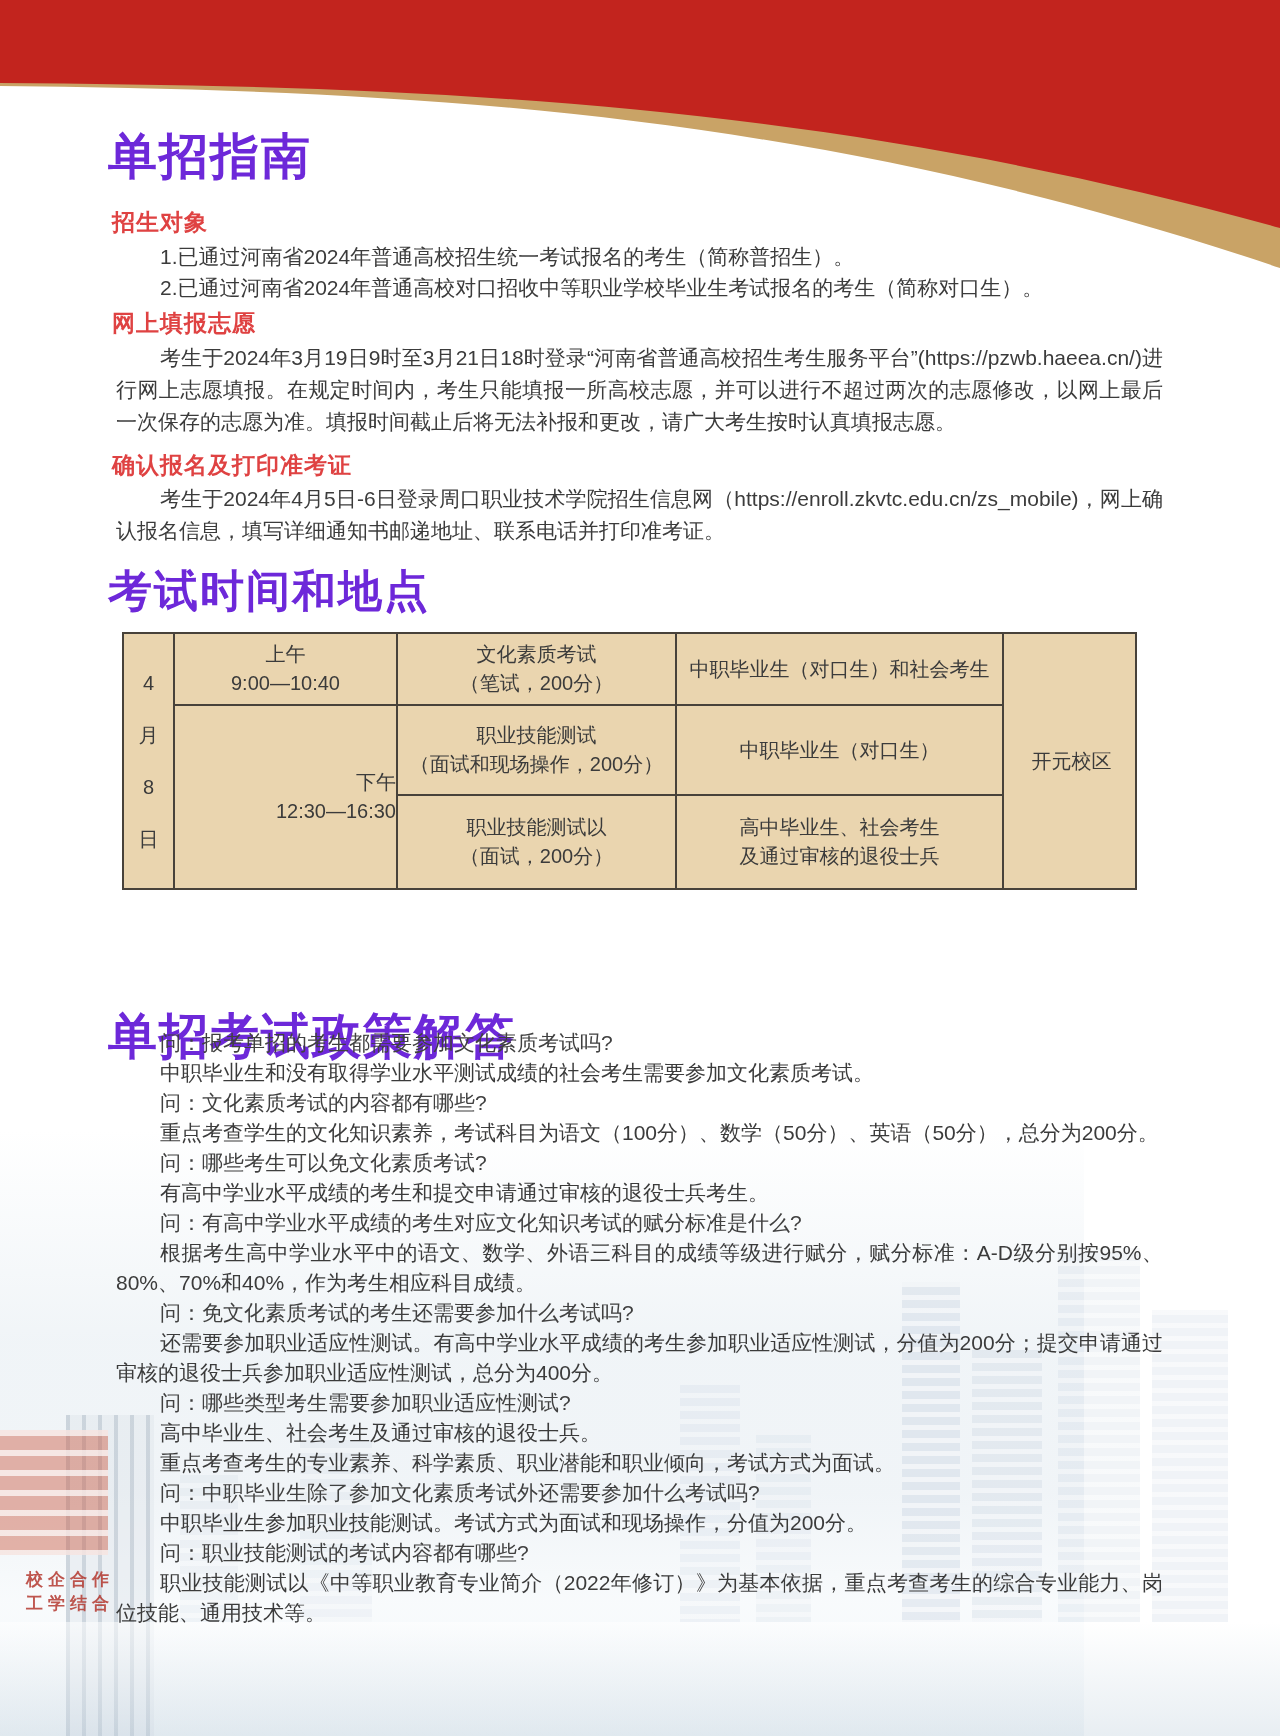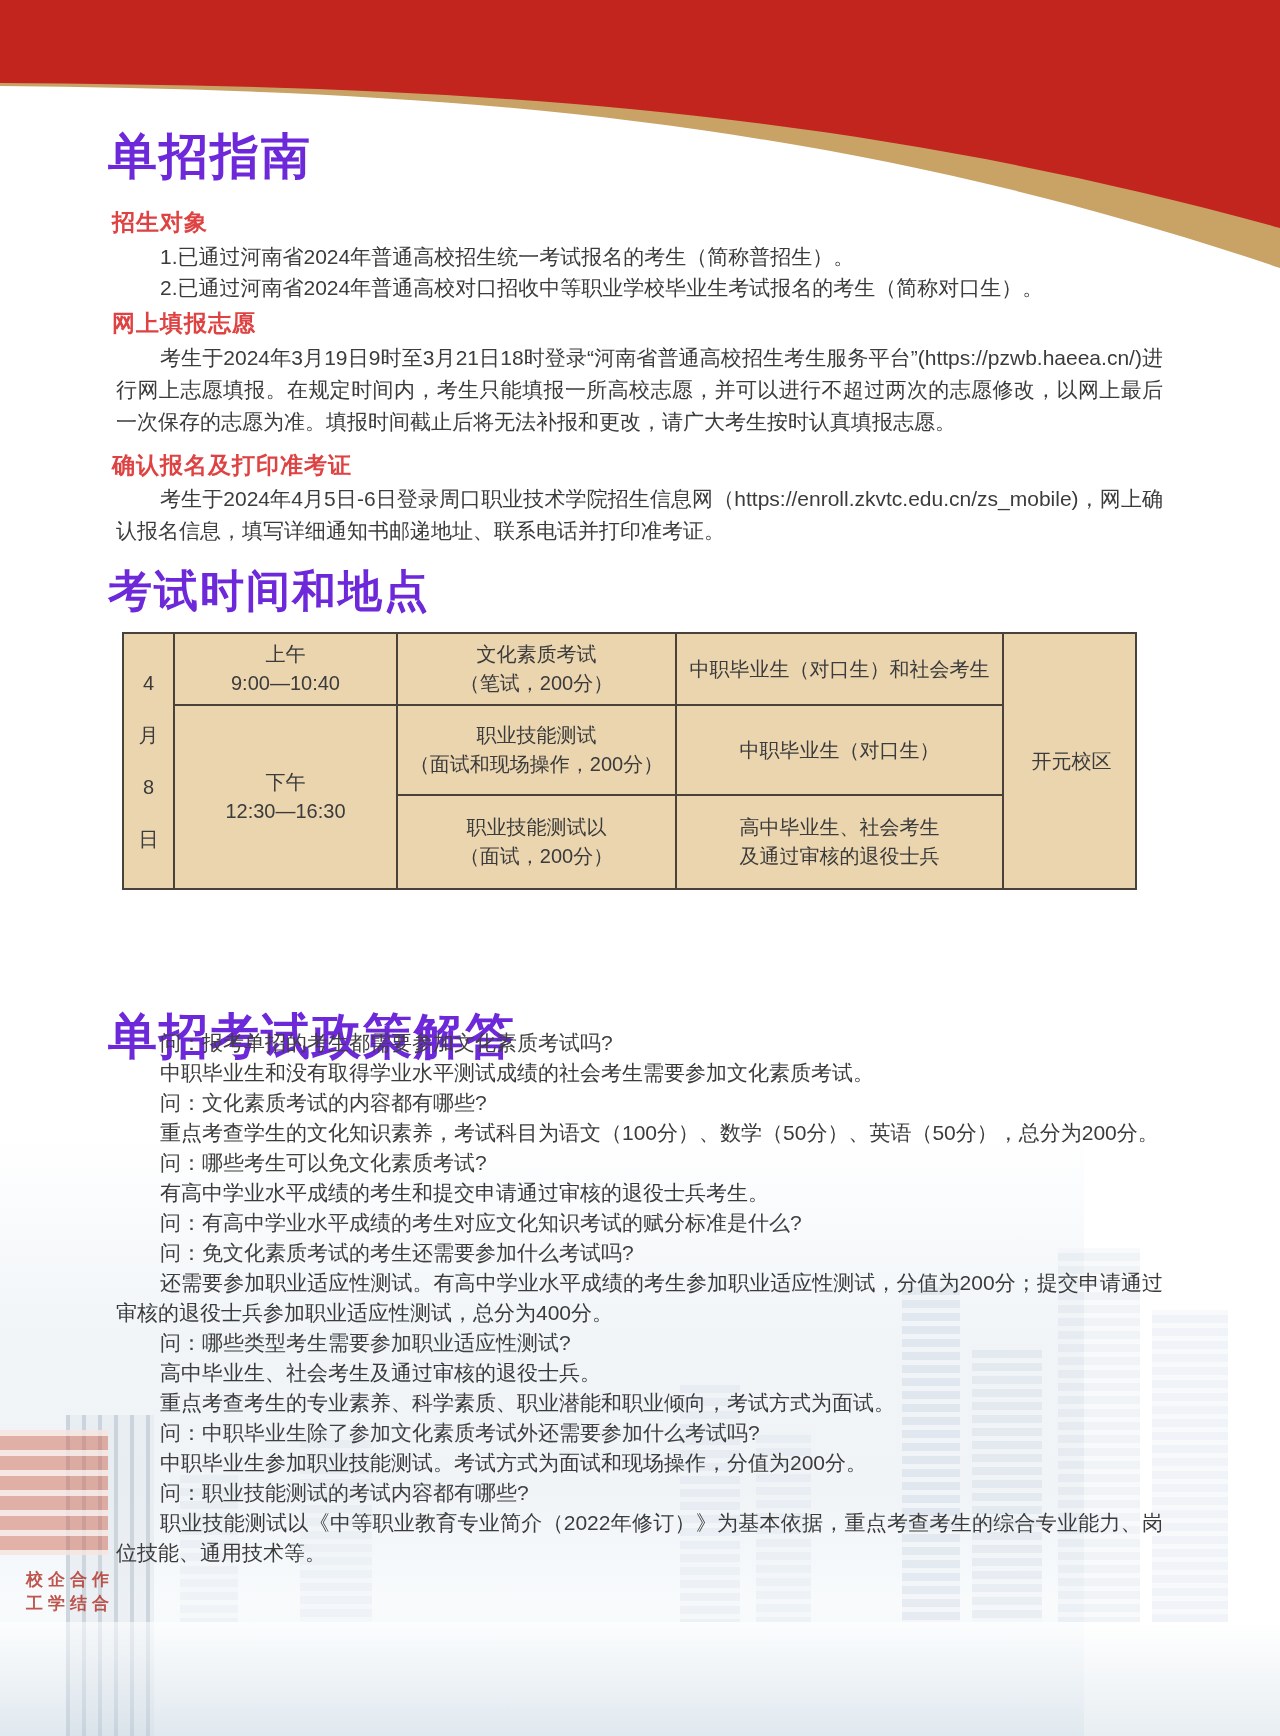--- a/index.html
+++ b/index.html
@@ -29,21 +29,21 @@
          grid-template-rows:72px 90px 92px;background:#ead5af;
          border:2px solid #48423a;box-sizing:border-box;}
   .cell{display:flex;flex-direction:column;align-items:center;justify-content:center;
         font-size:20px;line-height:29px;text-align:center;color:#3b3b3b;
         border-right:2px solid #48423a;border-bottom:2px solid #48423a;box-sizing:border-box;}
   .c-date{grid-area:1/1/4/2;border-bottom:none;line-height:52px;}
   .c-am{grid-area:1/2/2/3;}
   .c-s1{grid-area:1/3/2/4;}
   .c-t1{grid-area:1/4/2/5;}
   .c-loc{grid-area:1/5/4/6;border-right:none;border-bottom:none;}
-  .c-pm{grid-area:2/2/4/3;border-bottom:none;}
+  .c-pm{grid-area:2/2/4/3;border-bottom:none;align-items:flex-end;}
   .c-s2{grid-area:2/3/3/4;}
   .c-t2{grid-area:2/4/3/5;}
   .c-s3{grid-area:3/3/4/4;border-bottom:none;}
   .c-t3{grid-area:3/4/4/5;border-bottom:none;}
   
   .qa{position:absolute;left:116px;top:1028px;width:1047px;}
   .qa p{margin:0;font-size:21px;line-height:30px;}
   .qa .q{color:#404040;padding-left:44px;font-weight:500;}
   .qa .a{text-indent:44px;text-align:justify;}
   
@@ -149,20 +149,21 @@
   <h1 class="h1" style="top:1008px;">单招考试政策解答</h1>
 
   <div class="qa">
     <p class="q">问：报考单招的考生都需要参加文化素质考试吗?</p>
     <p class="a">中职毕业生和没有取得学业水平测试成绩的社会考生需要参加文化素质考试。</p>
     <p class="q">问：文化素质考试的内容都有哪些?</p>
     <p class="a">重点考查学生的文化知识素养，考试科目为语文（100分）、数学（50分）、英语（50分），总分为200分。</p>
     <p class="q">问：哪些考生可以免文化素质考试?</p>
     <p class="a">有高中学业水平成绩的考生和提交申请通过审核的退役士兵考生。</p>
     <p class="q">问：有高中学业水平成绩的考生对应文化知识考试的赋分标准是什么?</p>
+    <p class="a">根据考生高中学业水平中的语文、数学、外语三科目的成绩等级进行赋分，赋分标准：A-D级分别按95%、80%、70%和40%，作为考生相应科目成绩。</p>
     <p class="q">问：免文化素质考试的考生还需要参加什么考试吗?</p>
     <p class="a">还需要参加职业适应性测试。有高中学业水平成绩的考生参加职业适应性测试，分值为200分；提交申请通过审核的退役士兵参加职业适应性测试，总分为400分。</p>
     <p class="q">问：哪些类型考生需要参加职业适应性测试?</p>
     <p class="a">高中毕业生、社会考生及通过审核的退役士兵。</p>
     <p class="a">重点考查考生的专业素养、科学素质、职业潜能和职业倾向，考试方式为面试。</p>
     <p class="q">问：中职毕业生除了参加文化素质考试外还需要参加什么考试吗?</p>
     <p class="a">中职毕业生参加职业技能测试。考试方式为面试和现场操作，分值为200分。</p>
     <p class="q">问：职业技能测试的考试内容都有哪些?</p>
     <p class="a">职业技能测试以《中等职业教育专业简介（2022年修订）》为基本依据，重点考查考生的综合专业能力、岗位技能、通用技术等。</p>
   </div>

